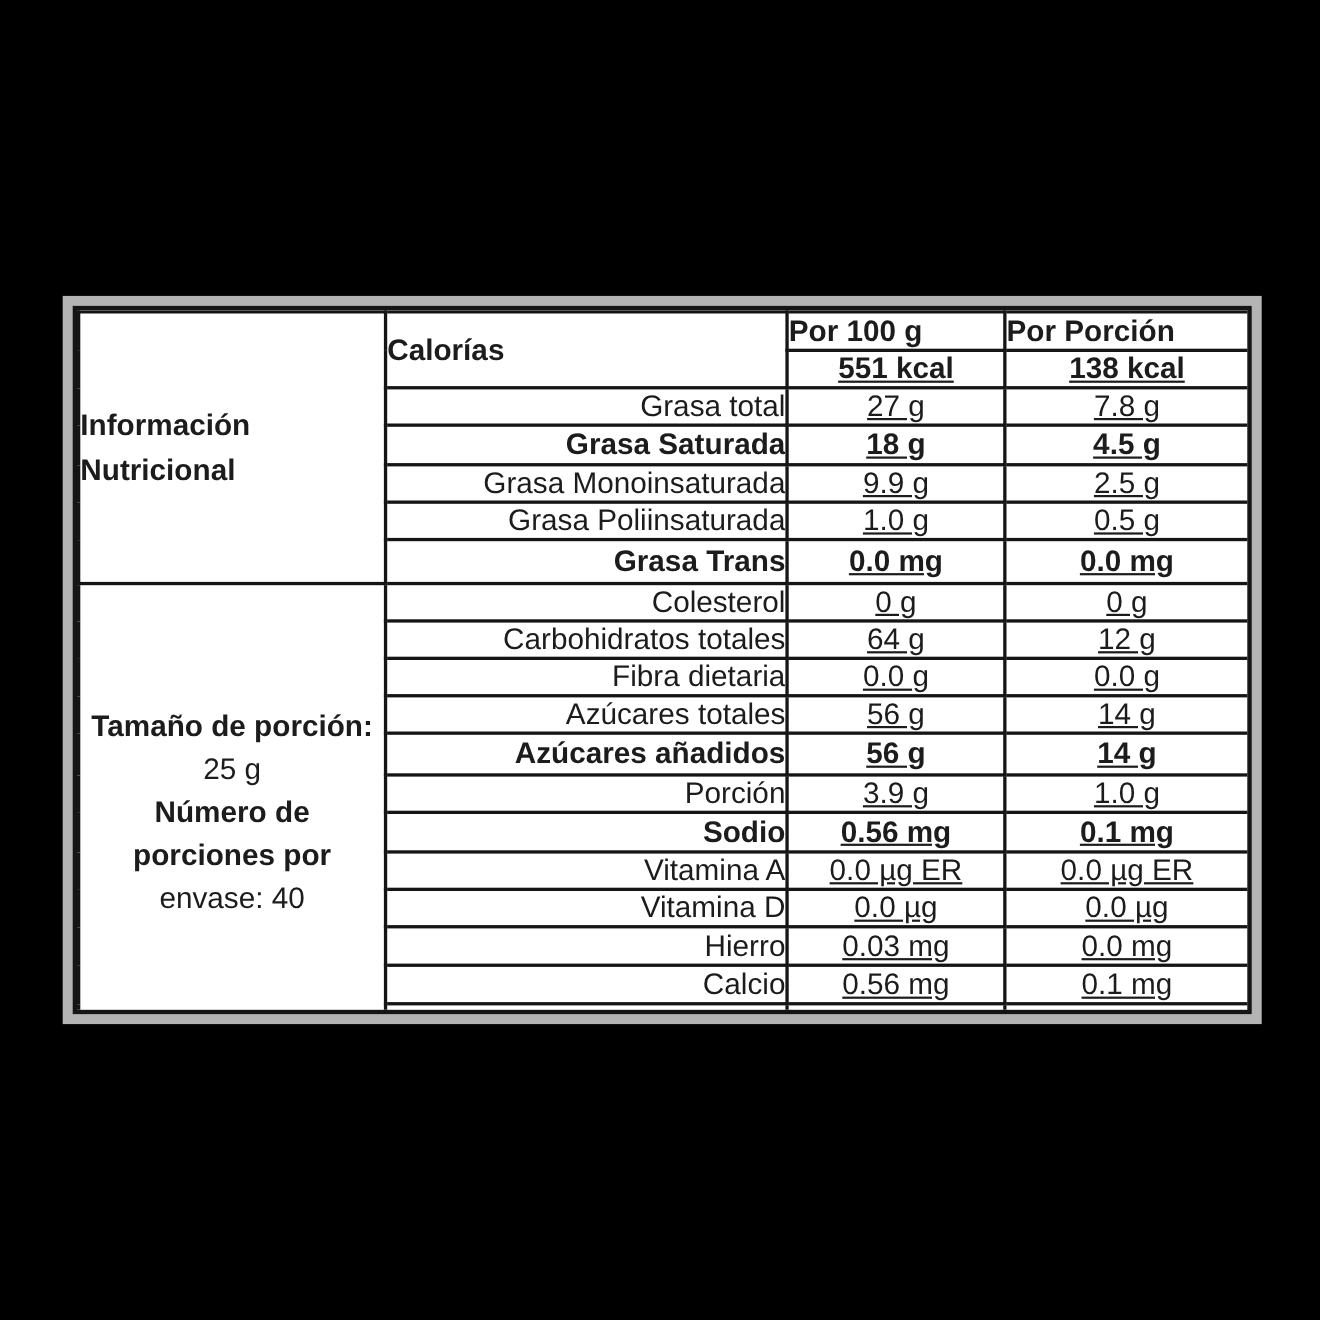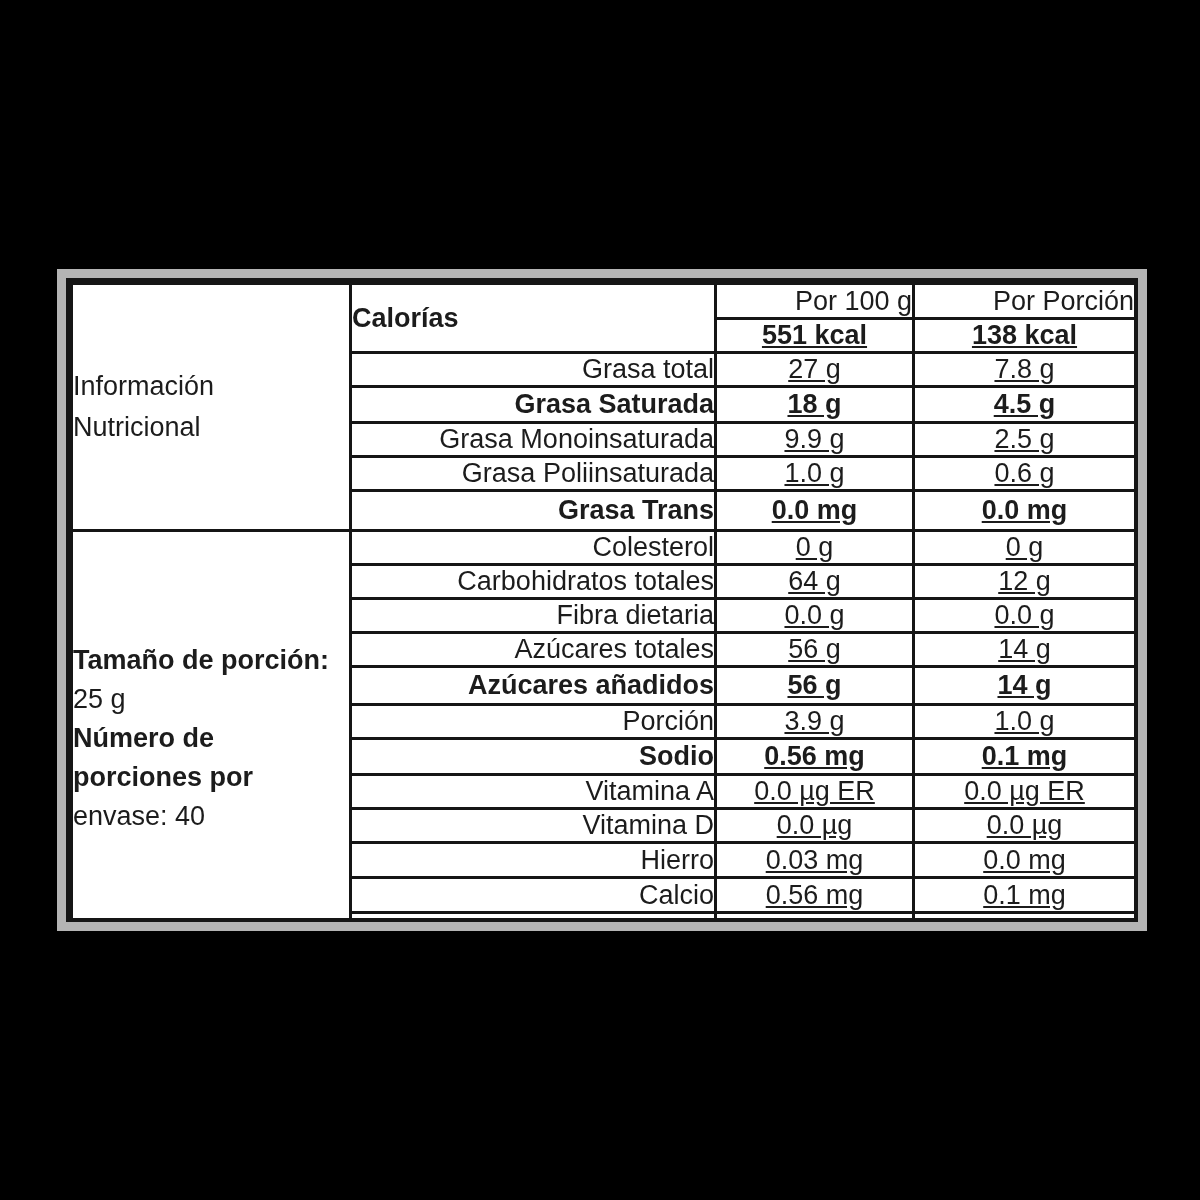--- a/index.html
+++ b/index.html
@@ -48,43 +48,44 @@
   }
   .lbl { text-align: right; padding-left: 14px; }
   .ind2 { padding-left: 29px; }
   .ind3 { padding-left: 39px; }
   .ind4 { padding-left: 57px; }
   .val { text-align: center; text-decoration: underline; }
   .b { font-weight: bold; font-size: 28px; }
   .info-cell {
     vertical-align: top;
     padding: 6px 6px 0 20px;
-    font-weight: normal;
+    font-weight: bold;
     font-size: 30px;
     line-height: 41px;
     white-space: normal;
   }
   .serv-cell {
     vertical-align: top;
     padding: 8px 6px 0 14px;
     font-size: 27px;
     line-height: 39px;
     white-space: normal;
+    text-align: center;
   }
   .serv-line.bold { font-weight: bold; }
   .cal-cell {
     vertical-align: top;
     padding-top: 3px;
     padding-left: 25px;
     font-weight: bold;
     font-size: 29px;
   }
   .hdr {
-    text-align: right;
-    font-weight: normal;
+    text-align: left;
+    font-weight: bold;
     font-size: 29px;
   }
 </style>
 </head>
 <body>
 
 <div class="frame">
   <div class="panel">
     <table class="nutri">
       <colgroup>
@@ -120,21 +121,21 @@
         <td class="val b">4.5 g</td>
       </tr>
       <tr style="height:32px">
         <td class="lbl ind2">Grasa Monoinsaturada</td>
         <td class="val">9.9 g</td>
         <td class="val">2.5 g</td>
       </tr>
       <tr style="height:31px">
         <td class="lbl ind2">Grasa Poliinsaturada</td>
         <td class="val">1.0 g</td>
-        <td class="val">0.6 g</td>
+        <td class="val">0.5 g</td>
       </tr>
       <tr style="height:40px">
         <td class="lbl ind2 b">Grasa Trans</td>
         <td class="val b">0.0 mg</td>
         <td class="val b">0.0 mg</td>
       </tr>
 
       <tr style="height:31px">
         <td class="serv-cell" rowspan="12">
           <div class="serv-line bold">Tamaño de porción:</div>

